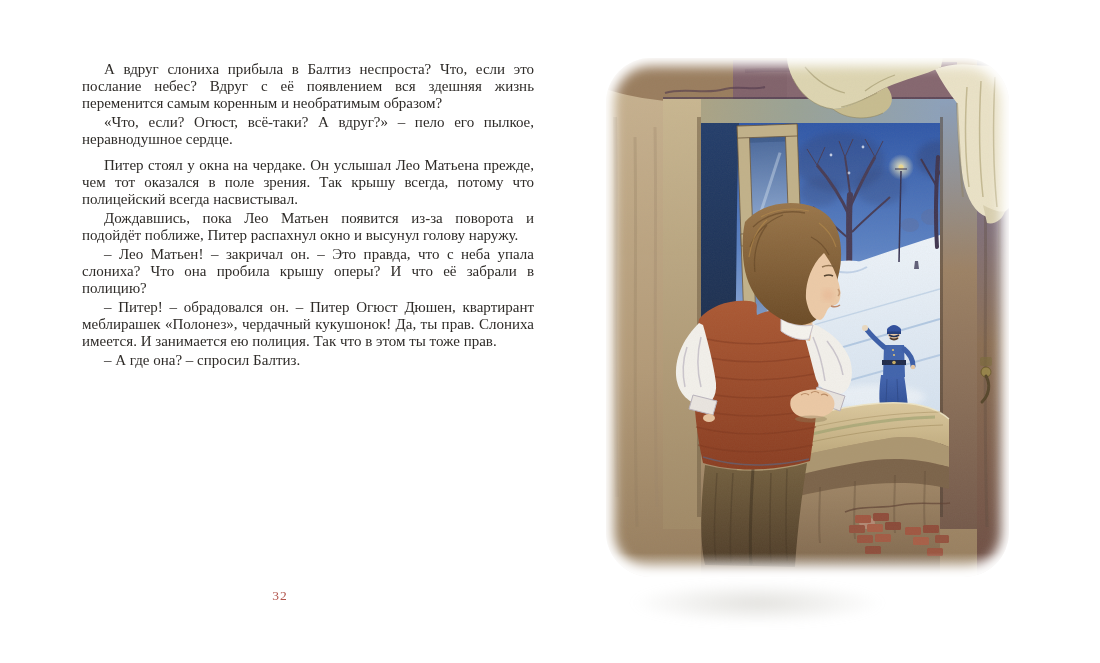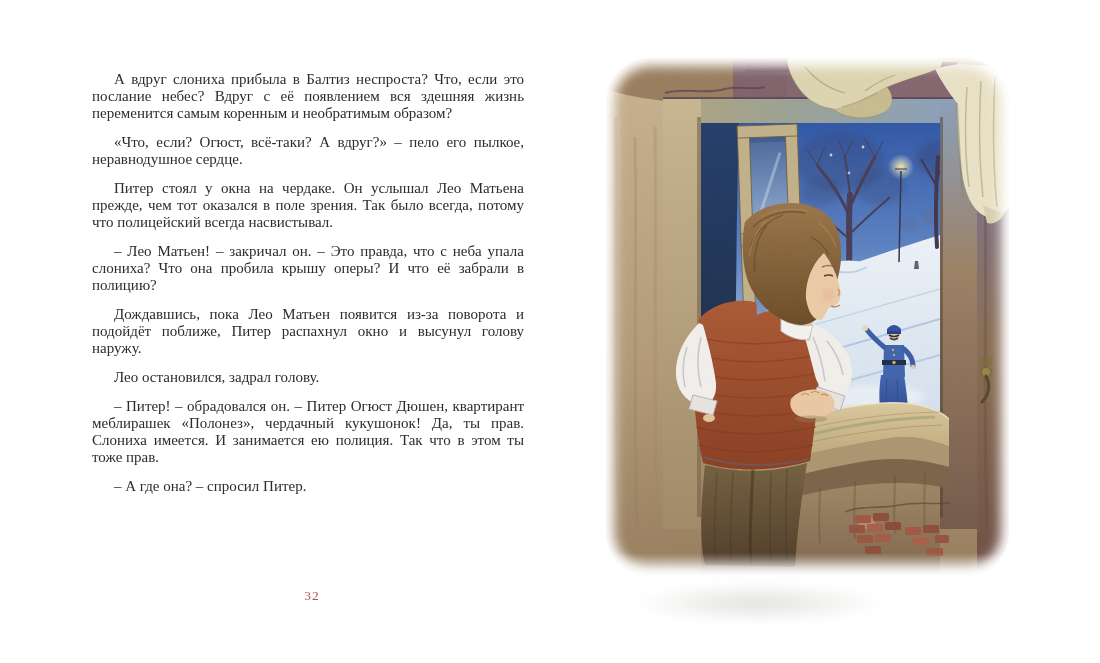--- a/index.html
+++ b/index.html
@@ -7,48 +7,47 @@
     width:1100px;height:663px;background:#ffffff;position:relative;
     font-family:"Liberation Serif","DejaVu Serif",serif;
     -webkit-font-smoothing:antialiased;
   }
   .left-page{position:absolute;left:0;top:0;width:550px;height:663px;}
   .text-block{
     position:absolute;left:80px;top:59px;width:456px;
     font-size:15px;line-height:17px;color:#2e2b28;
     text-align:justify;hyphens:auto;-webkit-hyphens:auto;
   }
-  .text-block p{margin:12px;text-indent:22px;}
+  .text-block p{margin:2px;text-indent:22px;}
   .text-block p.gap{margin-top:9px;}
   .page-number{
     position:absolute;left:0;top:588px;width:560px;text-align:center;
-    font-size:13.5px;color:#b2544c;letter-spacing:1px;padding-left:32px;
+    font-size:13.5px;color:#b2544c;letter-spacing:1px;
   }
   .right-page{position:absolute;left:550px;top:0;width:550px;height:663px;}
   .illustration-wrap{position:absolute;left:55px;top:57px;width:405px;height:521px;}
   .illustration-wrap svg{display:block;}
   .ill-shadow{
     position:absolute;left:80px;top:582px;width:255px;height:42px;border-radius:50%;
     background:radial-gradient(ellipse at center, rgba(188,186,178,0.42), rgba(188,186,178,0) 70%);
     filter:blur(4px);
   }
 </style>
 </head>
 <body>
 
 <div class="left-page">
   <div class="text-block">
       <p>А вдруг слониха прибыла в Балтиз неспроста? Что, если это послание небес? Вдруг с её появлением вся здешняя жизнь переменится самым коренным и необратимым образом?</p>
       <p>«Что, если? Огюст, всё-таки? А вдруг?» – пело его пылкое, неравнодушное сердце.</p>
-      <p class="gap">Питер стоял у окна на чердаке. Он услышал Лео Матьена прежде, чем тот оказался в поле зрения. Так было всегда, потому что полицейский всегда насвистывал.</p>
+      <p class="gap">Питер стоял у окна на чердаке. Он услышал Лео Матьена прежде, чем тот оказался в поле зрения. Так крышу всегда, потому что полицейский всегда насвистывал.</p>
+      <p>Дождавшись, пока Лео Матьен появится из-за поворота и подойдёт поближе, Питер распахнул окно и высунул голову наружу.</p>
       <p>– Лео Матьен! – закричал он. – Это правда, что с неба упала слониха? Что она пробила крышу оперы? И что её забрали в полицию?</p>
-      <p>Дождавшись, пока Лео Матьен появится из-за поворота и подойдёт поближе, Питер распахнул окно и высунул голову наружу.</p>
-      <p>Лео остановился, задрал голову.</p>
       <p>– Питер! – обрадовался он. – Питер Огюст Дюшен, квартирант меблирашек «Полонез», чердачный кукушонок! Да, ты прав. Слониха имеется. И занимается ею полиция. Так что в этом ты тоже прав.</p>
-      <p>– А где она? – спросил Питер.</p>
+      <p>– А где она? – спросил Балтиз.</p>
     </div>
   <div class="page-number">32</div>
 </div>
 
 <div class="right-page">
   <div class="illustration-wrap">
     <svg width="405" height="521" viewBox="0 0 405 521" xmlns="http://www.w3.org/2000/svg">
       <defs>
         <clipPath id="illClip">
             <rect x="1" y="1" width="403" height="519" rx="45"></rect>

